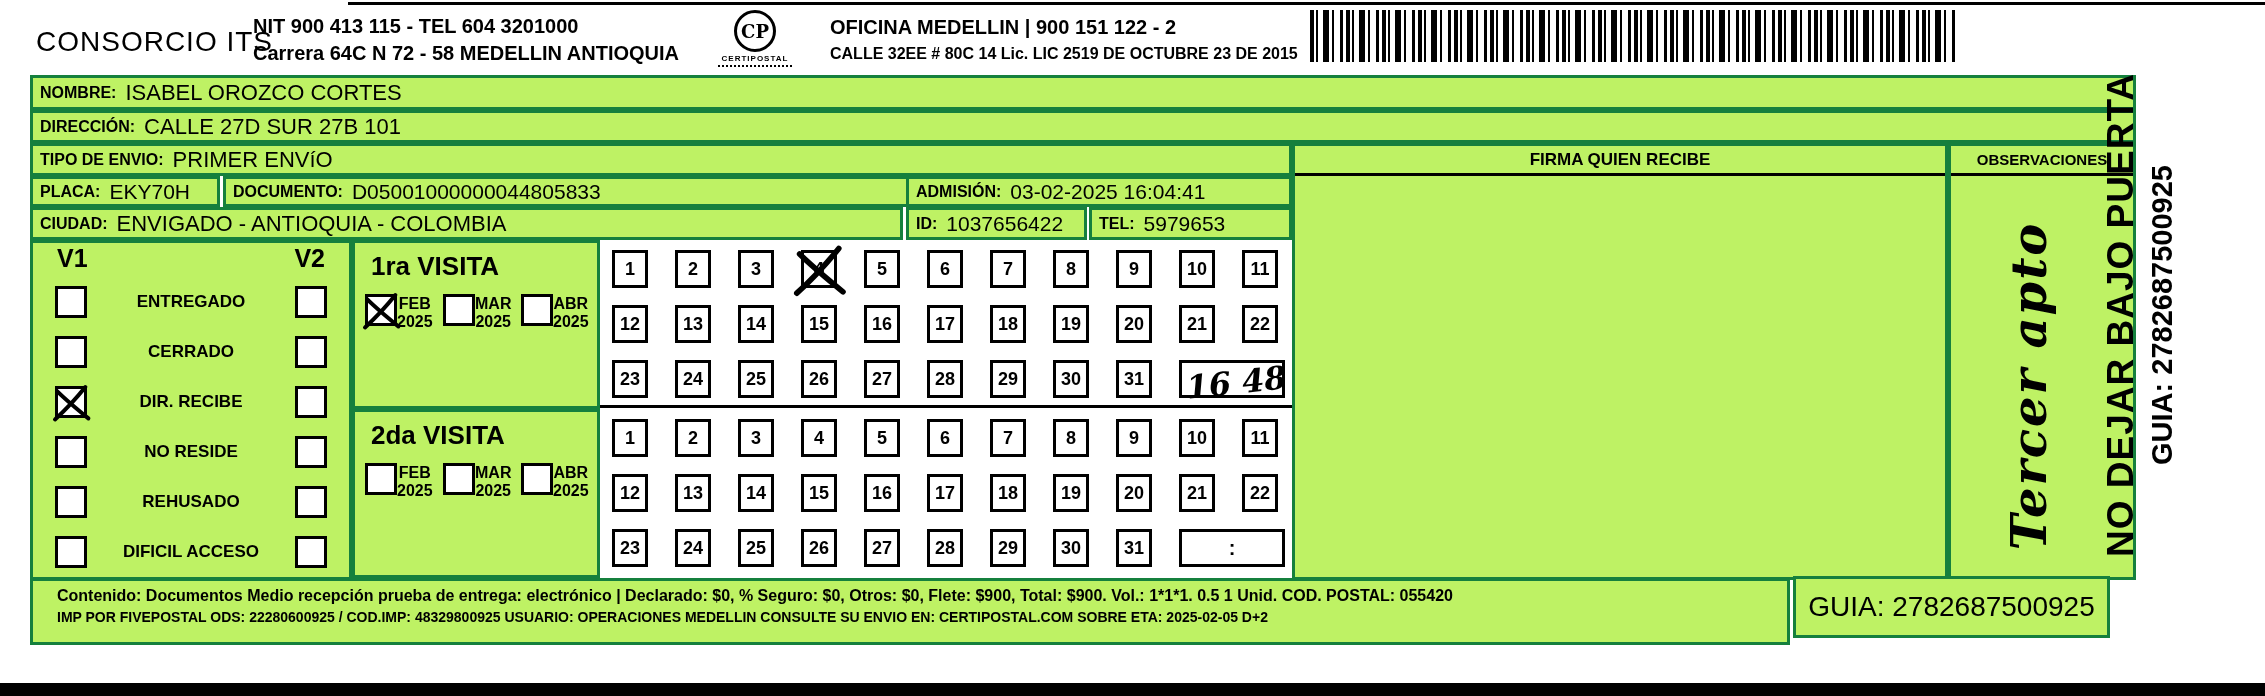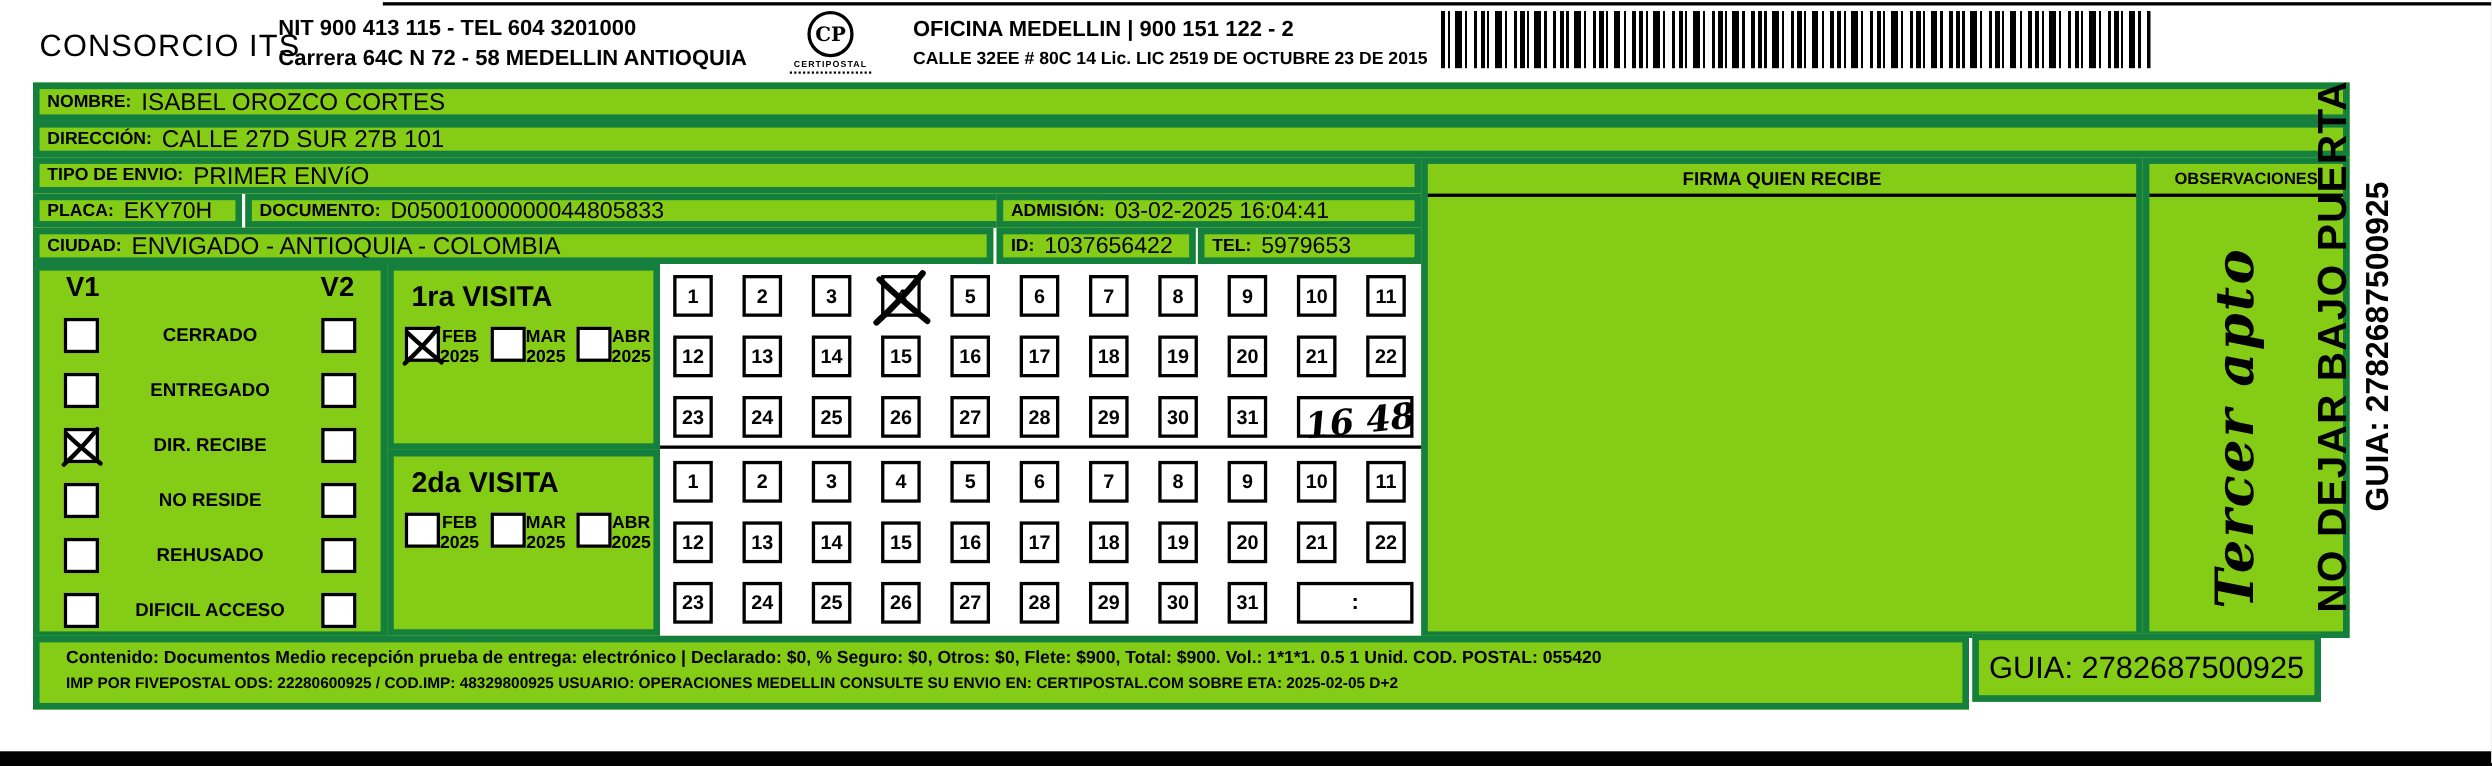--- a/index.html
+++ b/index.html
@@ -1,19 +1,19 @@
 <!DOCTYPE html>
 <html><head>
 <meta charset="utf-8">
 <style>
   html,body{margin:0;padding:0;background:#e8e8e8;}
   .page{position:relative;width:2265px;height:696px;background:#ffffff;
         font-family:"Liberation Sans",sans-serif;color:#000;overflow:hidden;}
   .page *{box-sizing:border-box;}
-  .box{position:absolute;border:6px solid #15803d;background:#84cc16;}
+  .box{position:absolute;border:3px solid #15803d;background:#bef264;}
   .top-line{position:absolute;left:348px;top:2px;width:1917px;height:3px;background:#000;}
   .bottom-bar{position:absolute;left:0;top:683px;width:2265px;height:13px;background:#000;}
 
   
   .company{position:absolute;left:36px;top:26px;font-size:28px;letter-spacing:1px;}
   .nit-block{position:absolute;left:253px;top:13px;font-size:20px;font-weight:bold;line-height:27px;}
   .logo{position:absolute;left:695px;top:10px;width:120px;text-align:center;}
   .logo-circle{width:42px;height:42px;border:3px solid #000;border-radius:50%;margin:0 auto;
       display:flex;align-items:center;justify-content:center;
       font-family:"DejaVu Serif",serif;font-weight:bold;font-size:18px;}
@@ -169,26 +169,26 @@
       <div class="obs-hand">Tercer apto</div>
     </div>
   </div>
 
   <div class="box status-panel">
     <div class="vheader v1">V1</div>
     <div class="vheader v2">V2</div>
     <div class="status-rows">
         <div class="status-row">
           <span class="cb"></span>
+          <span class="status-label">ENTREGADO</span>
+          <span class="cb"></span>
+        </div>
+        <div class="status-row">
+          <span class="cb"></span>
           <span class="status-label">CERRADO</span>
-          <span class="cb"></span>
-        </div>
-        <div class="status-row">
-          <span class="cb"></span>
-          <span class="status-label">ENTREGADO</span>
           <span class="cb"></span>
         </div>
         <div class="status-row">
           <span class="cb">
             <svg class="xsvg " viewBox="0 0 36 36">
               <path d="M4 7 C12 15,24 25,35 34 M32 3 C24 13,12 26,2 35" stroke="#000" stroke-width="4" fill="none" stroke-linecap="round"></path>
             </svg>
           </span>
           <span class="status-label">DIR. RECIBE</span>
           <span class="cb"></span>

